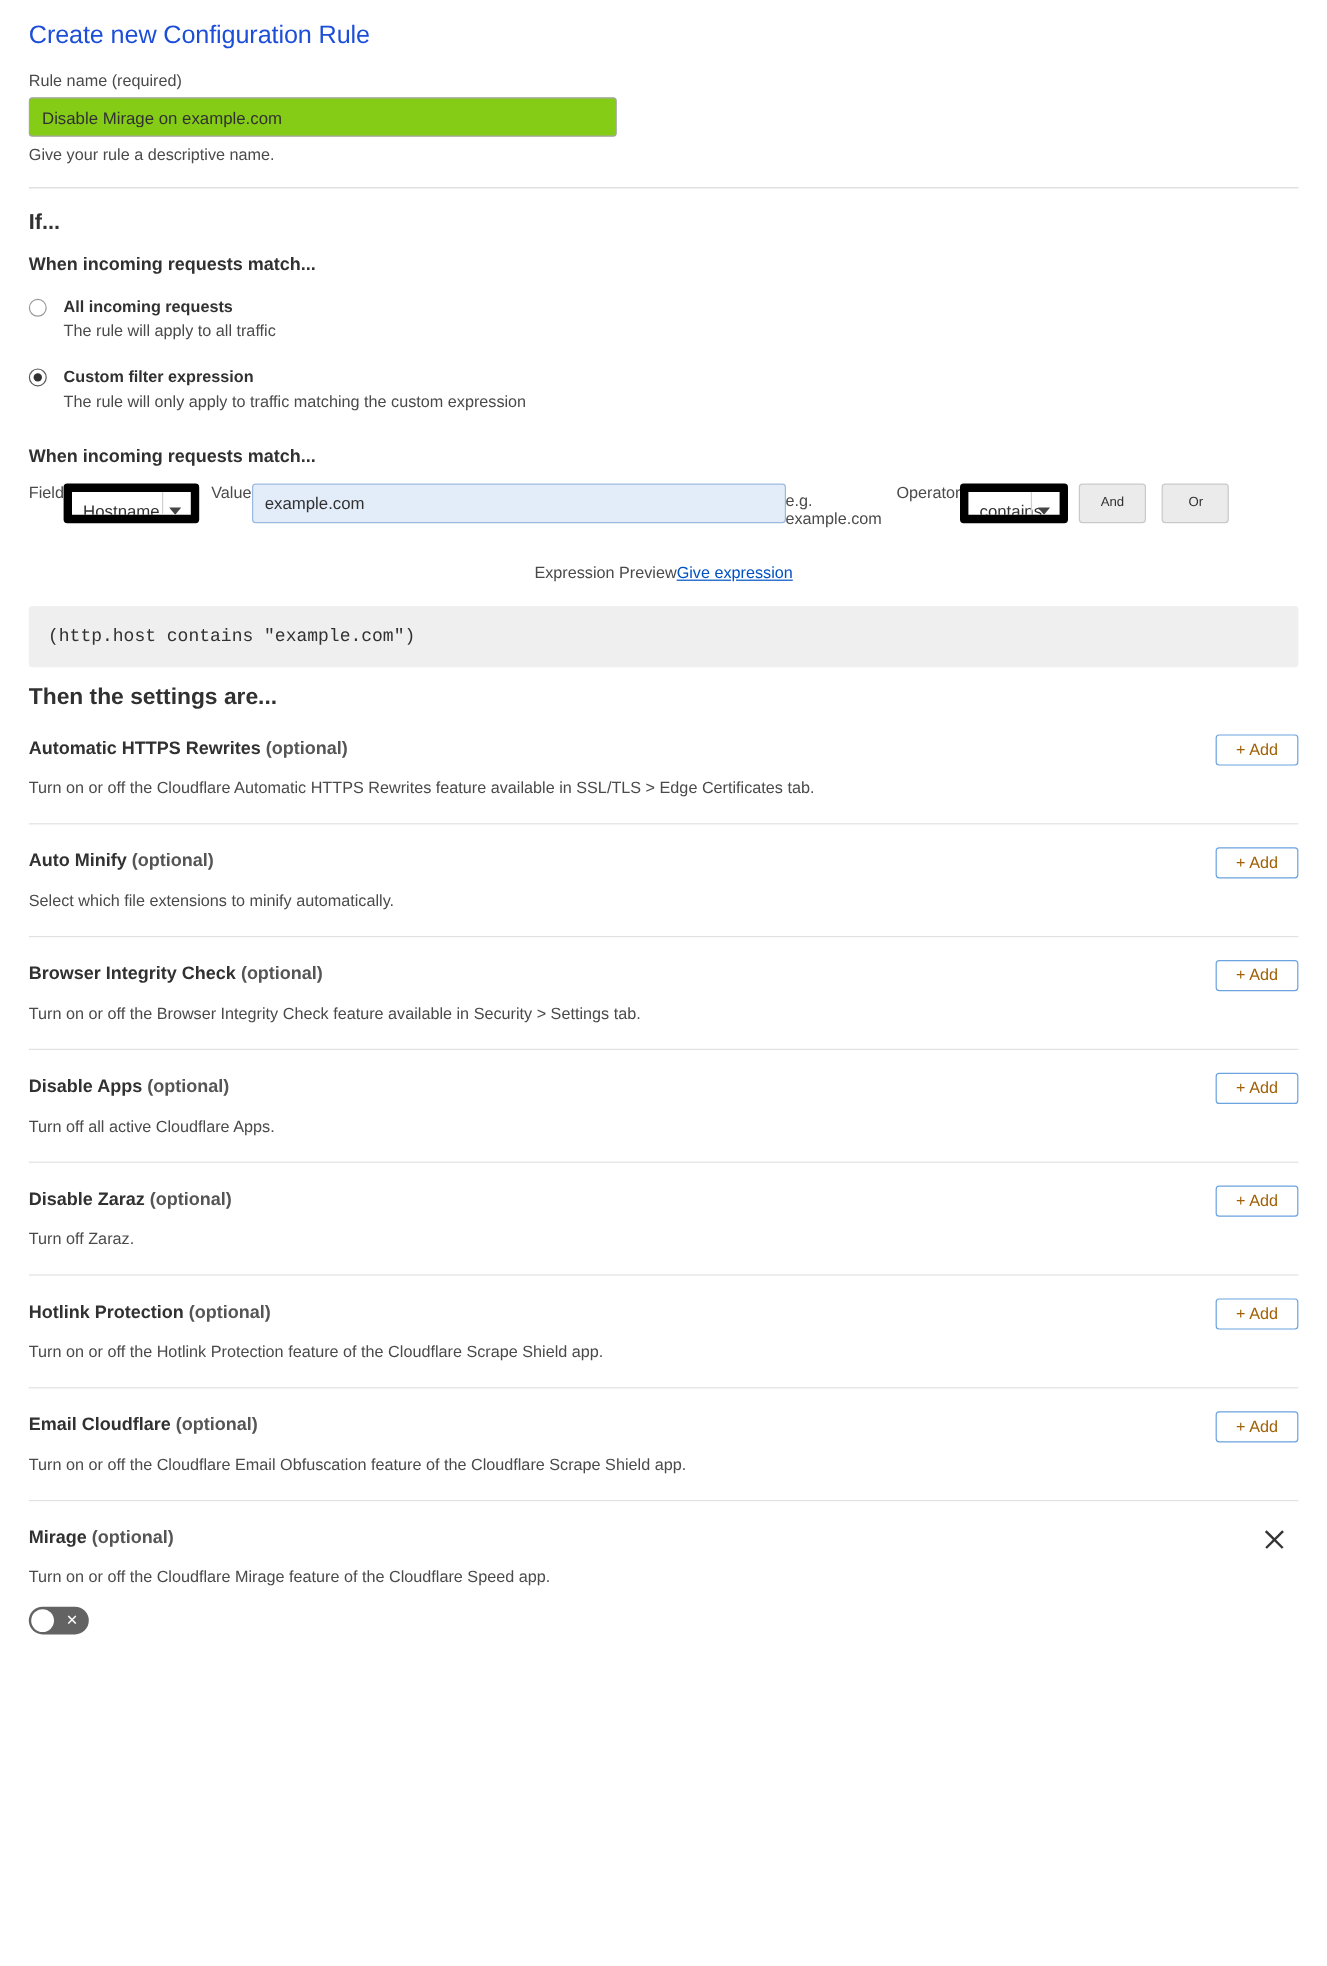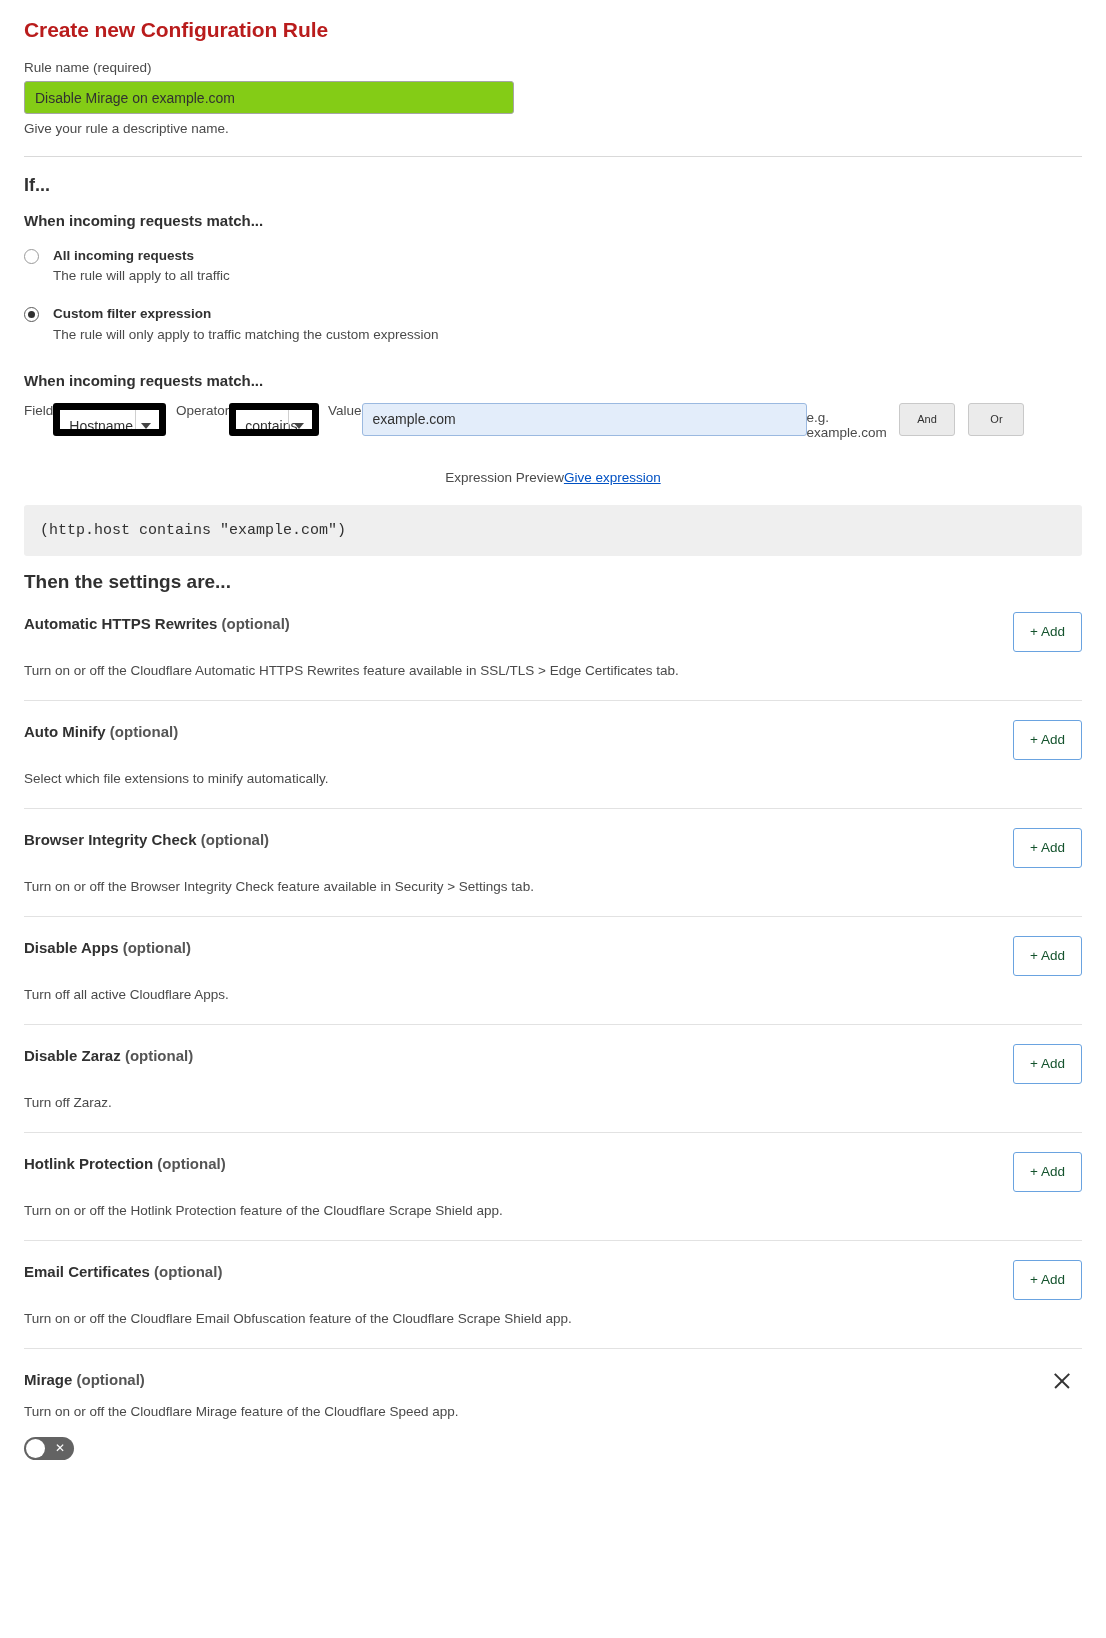--- a/index.html
+++ b/index.html
@@ -14,22 +14,22 @@
     width: 1106px;
     min-height: 1638px;
     position: relative;
   }
   .page {
     padding: 10px 24px 0 24px;
     width: 1106px;
   }
   .page-title {
     font-size: 21px;
-    font-weight: bold;
-    color: #b91c1c;
+    font-weight: normal;
+    color: #1d4ed8;
     margin: 8px 0 18px 0;
     letter-spacing: -0.1px;
   }
   .field-label {
     font-size: 13.5px;
     color: #4a4a4a;
     margin-bottom: 6px;
   }
   .text-input {
     width: 490px;
@@ -235,26 +235,26 @@
     font-weight: bold;
     color: #555;
   }
   .setting-desc {
     font-size: 13.5px;
     color: #4a4a4a;
     margin-top: 11px;
   }
   .add-btn {
     border: 1px solid #6aa3e0;
-    color: #14532d;
+    color: #a16207;
     background: #fff;
     border-radius: 3px;
     font-size: 13.5px;
     font-family: "Liberation Sans", sans-serif;
-    height: 40px;
+    height: 26px;
     padding: 0 16px;
     cursor: pointer;
     flex: 0 0 auto;
     margin-top: -3px;
   }
   .close-x {
     width: 24px;
     height: 24px;
     cursor: pointer;
     flex: 0 0 auto;
@@ -341,35 +341,35 @@
   <div class="expr-row">
     <div class="col col-field">
       <div class="col-label">Field</div>
       <div class="select-box">
         <span>Hostname</span>
         <span class="caret-sep"></span>
         <span class="caret"></span>
       </div>
     </div>
 
+    <div class="col col-value">
+      <div class="col-label">Value</div>
+      <input class="value-input" type="text" value="example.com" style="">
+      <div class="value-help">e.g. example.com</div>
+    </div>
+
     <div class="col col-operator">
       <div class="col-label">Operator</div>
       <div class="select-box">
         <span>contains</span>
         <span class="caret-sep"></span>
         <span class="caret"></span>
       </div>
     </div>
 
-    <div class="col col-value">
-      <div class="col-label">Value</div>
-      <input class="value-input" type="text" value="example.com" style="">
-      <div class="value-help">e.g. example.com</div>
-    </div>
-
     <div class="col" style="justify-content:flex-end;">
       <div style="height:25px"></div>
       <div>
         <button class="btn-andor btn-and">And</button>
         <button class="btn-andor btn-or">Or</button>
       </div>
     </div>
   </div>
 
   <div class="preview-head">
@@ -442,21 +442,21 @@
         <span class="opt">(optional)</span>
       </div>
       <button class="add-btn">+ Add</button>
     </div>
     <div class="setting-desc">Turn on or off the Hotlink Protection feature of the Cloudflare Scrape Shield app.</div>
   </div>
 
   <div class="setting">
     <div class="setting-head">
       <div class="setting-title">
-        <span>Email Certificates</span>
+        <span>Email Cloudflare</span>
         <span class="opt">(optional)</span>
       </div>
       <button class="add-btn">+ Add</button>
     </div>
     <div class="setting-desc">Turn on or off the Cloudflare Email Obfuscation feature of the Cloudflare Scrape Shield app.</div>
   </div>
 
   <div class="setting">
     <div class="setting-head">
       <div class="setting-title">

